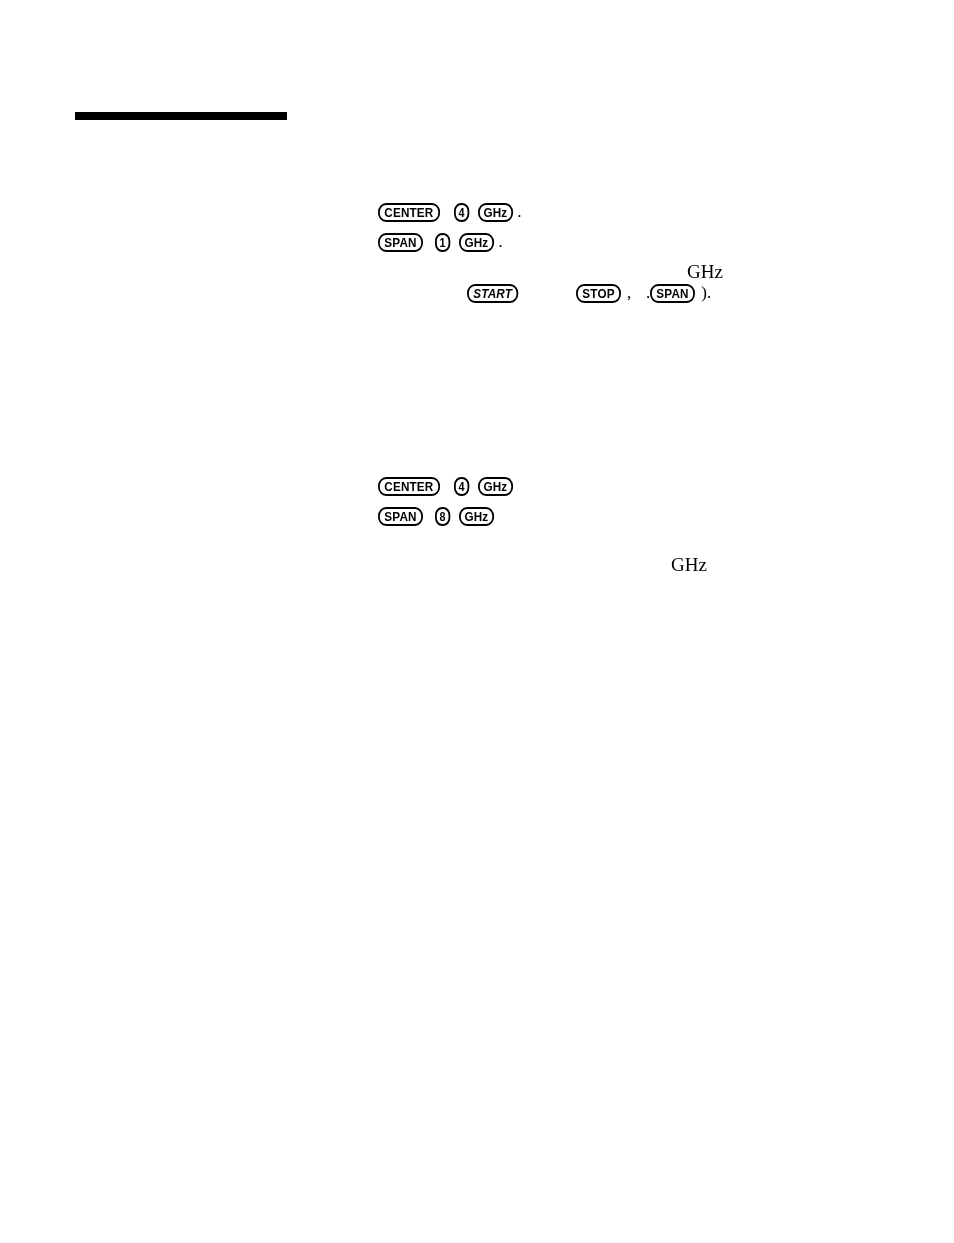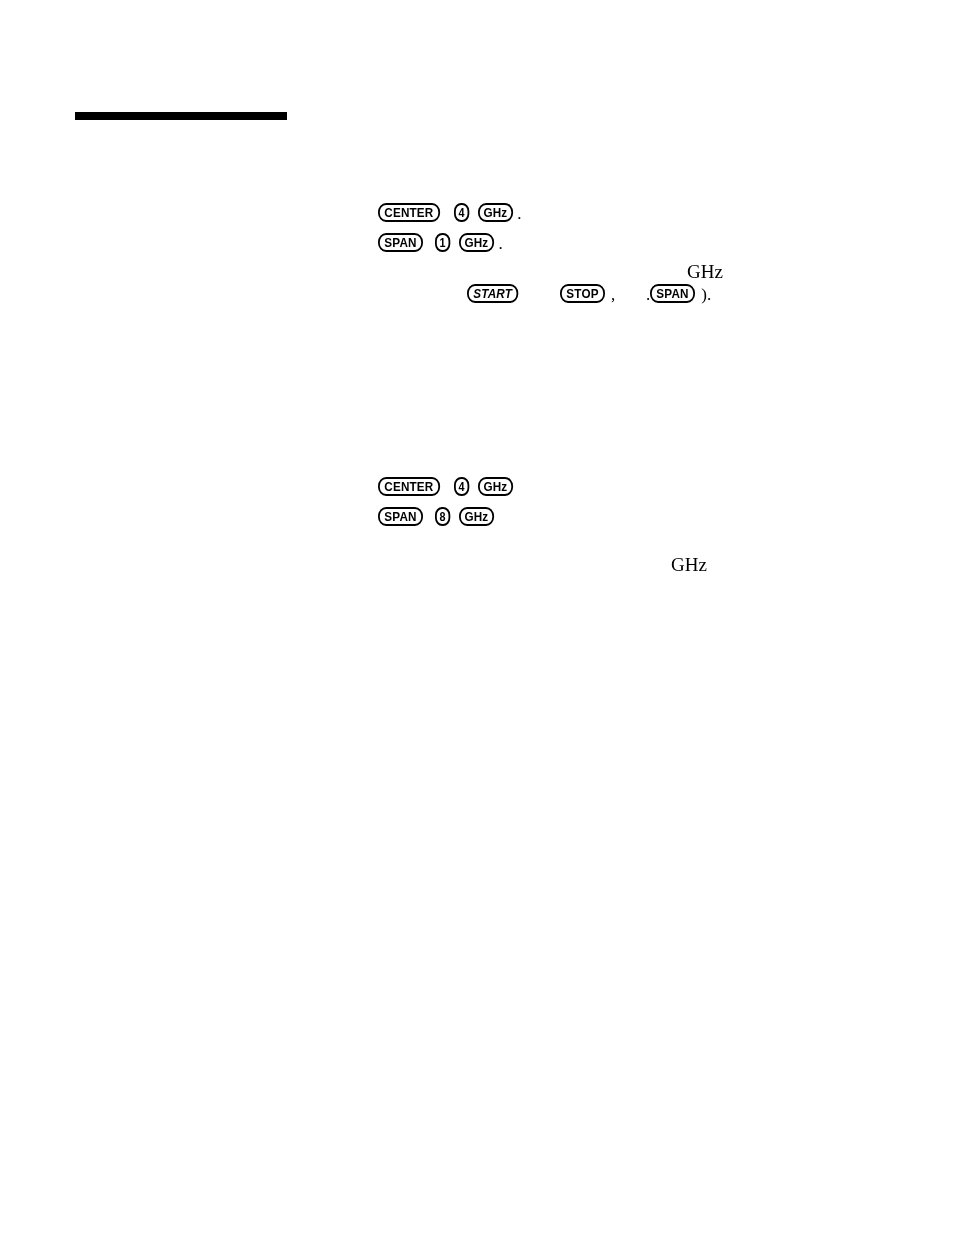--- a/index.html
+++ b/index.html
@@ -23,21 +23,21 @@
   
   .rule {
     position: absolute;
     background: #000000;
   }
 
   
   .keyrow {
     position: absolute;
     display: flex;
-    align-items: flex-end;
+    align-items: flex-start;
     white-space: nowrap;
   }
 
   
   .key {
     display: inline-flex;
     align-items: center;
     justify-content: center;
     box-sizing: border-box;
     border: 2px solid #000000;
@@ -105,21 +105,21 @@
         <span class="key medium">SPAN</span>
         <span class="gap-s"></span>
         <span class="key num">1</span>
         <span class="gap-s"></span>
         <span class="key unit">GHz</span>
         <span class="punct">.</span>
       </div>
       <div class="keyrow" style="left: 467px; top: 284px; font-style: italic;">
         <span class="key medium">START</span>
       </div>
-      <div class="keyrow" style="left: 560px; top: 284px;">
+      <div class="keyrow" style="left: 576px; top: 284px;">
         <span class="key medium">STOP</span>
         <span class="punct">,</span>
       </div>
       <div class="keyrow" style="left: 646px; top: 284px;">
         <span class="punct lead">.</span>
         <span class="key medium">SPAN</span>
         <span class="punct">).</span>
       </div>
       <div class="keyrow" style="left: 378px; top: 477px;">
         <span class="key wide">CENTER</span>

